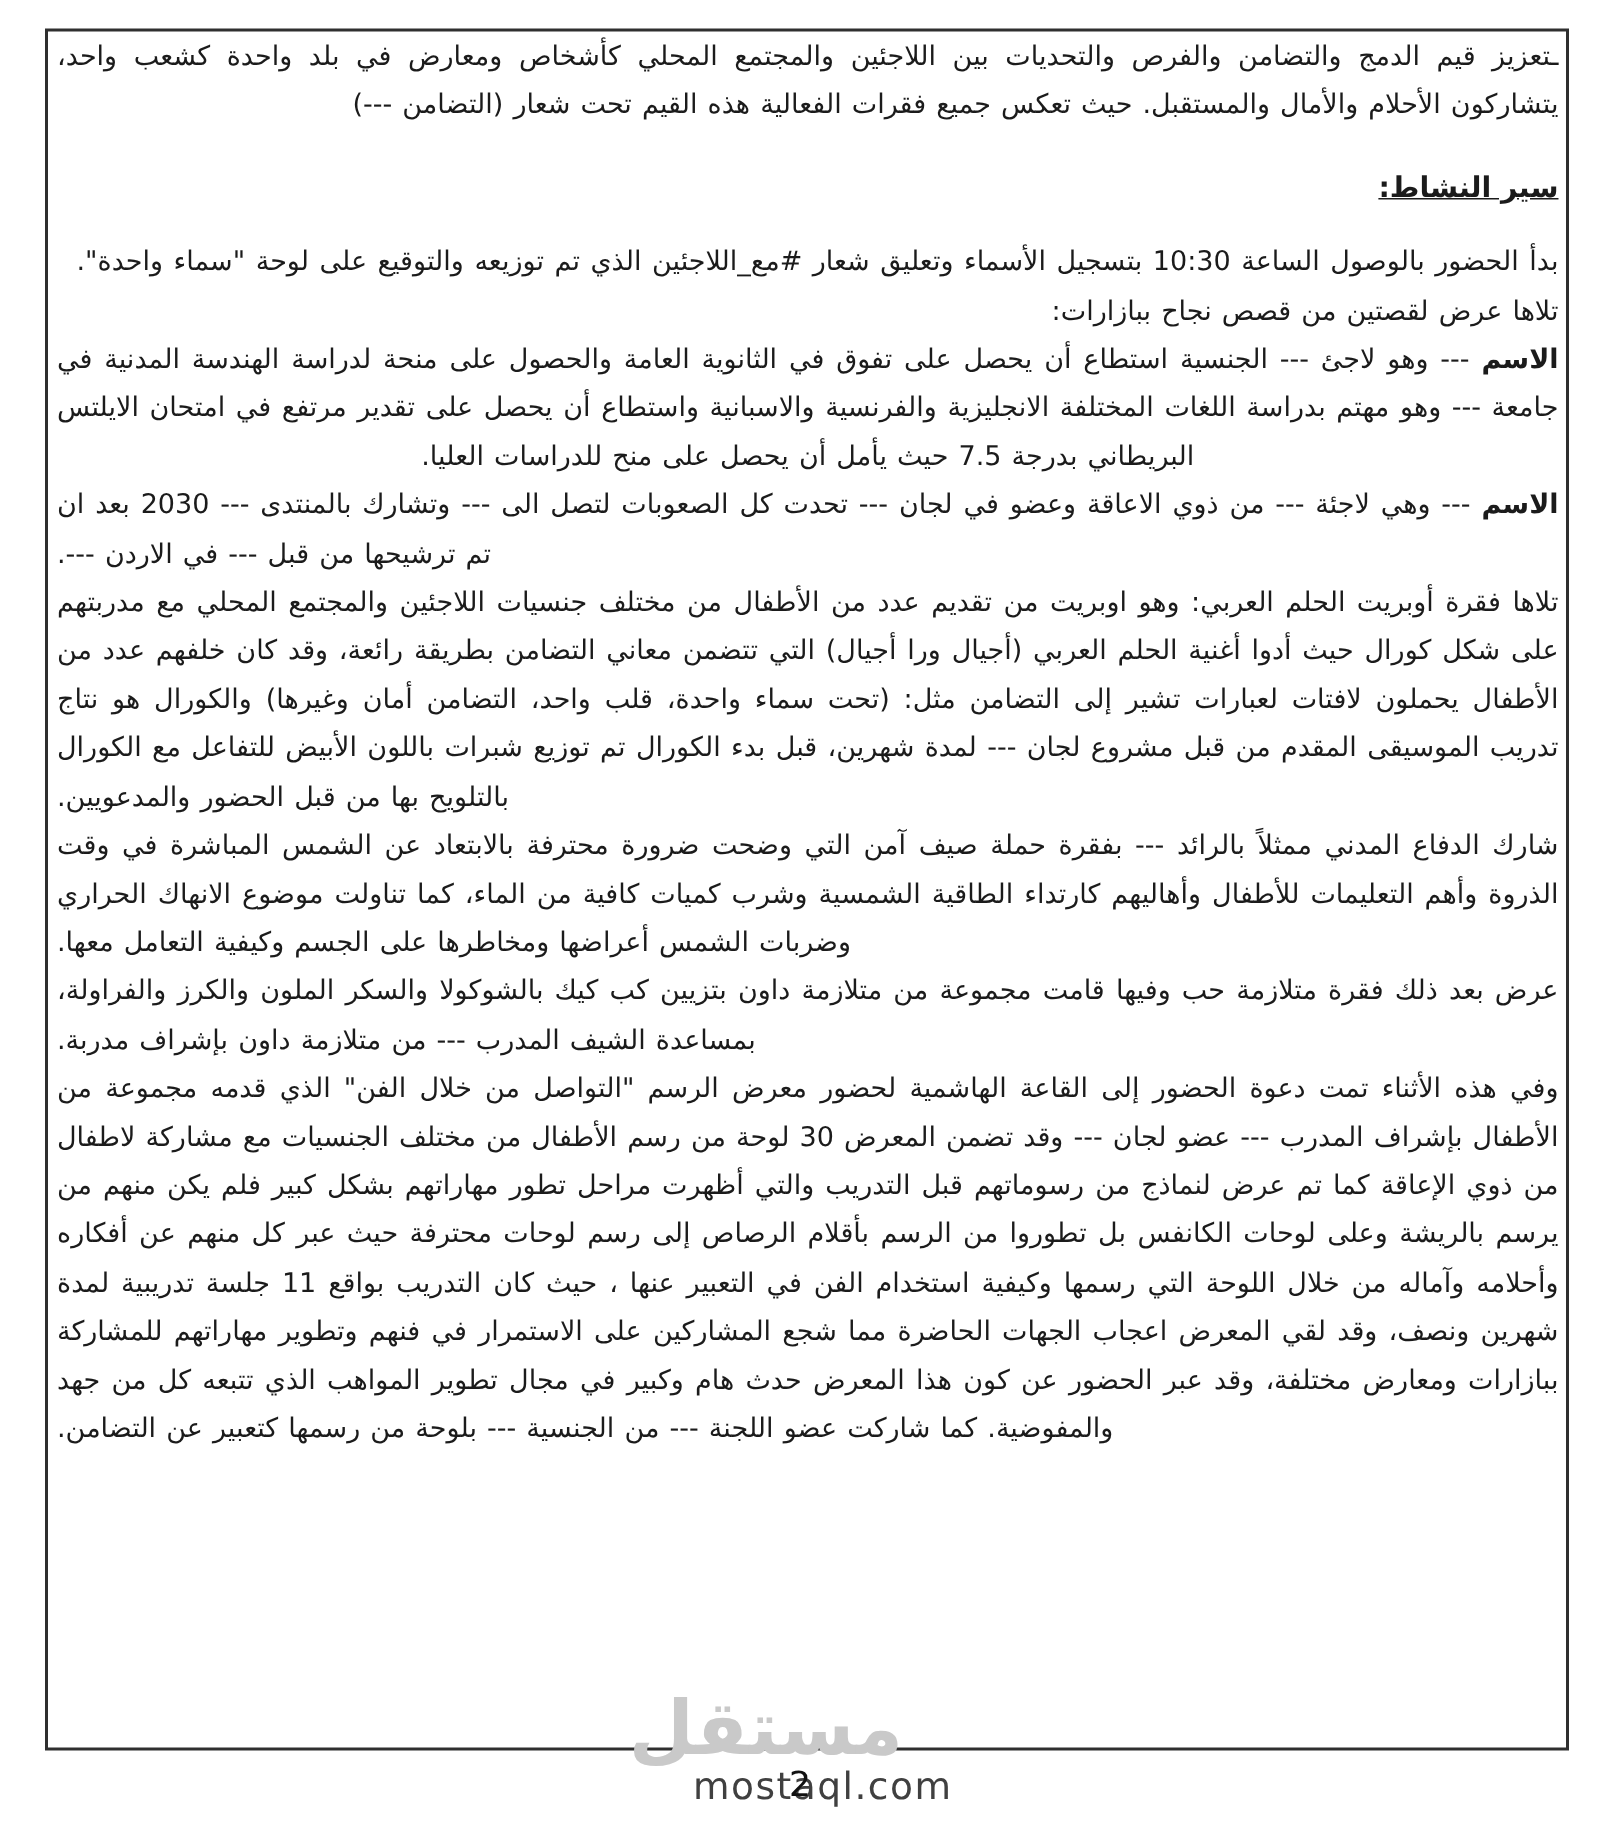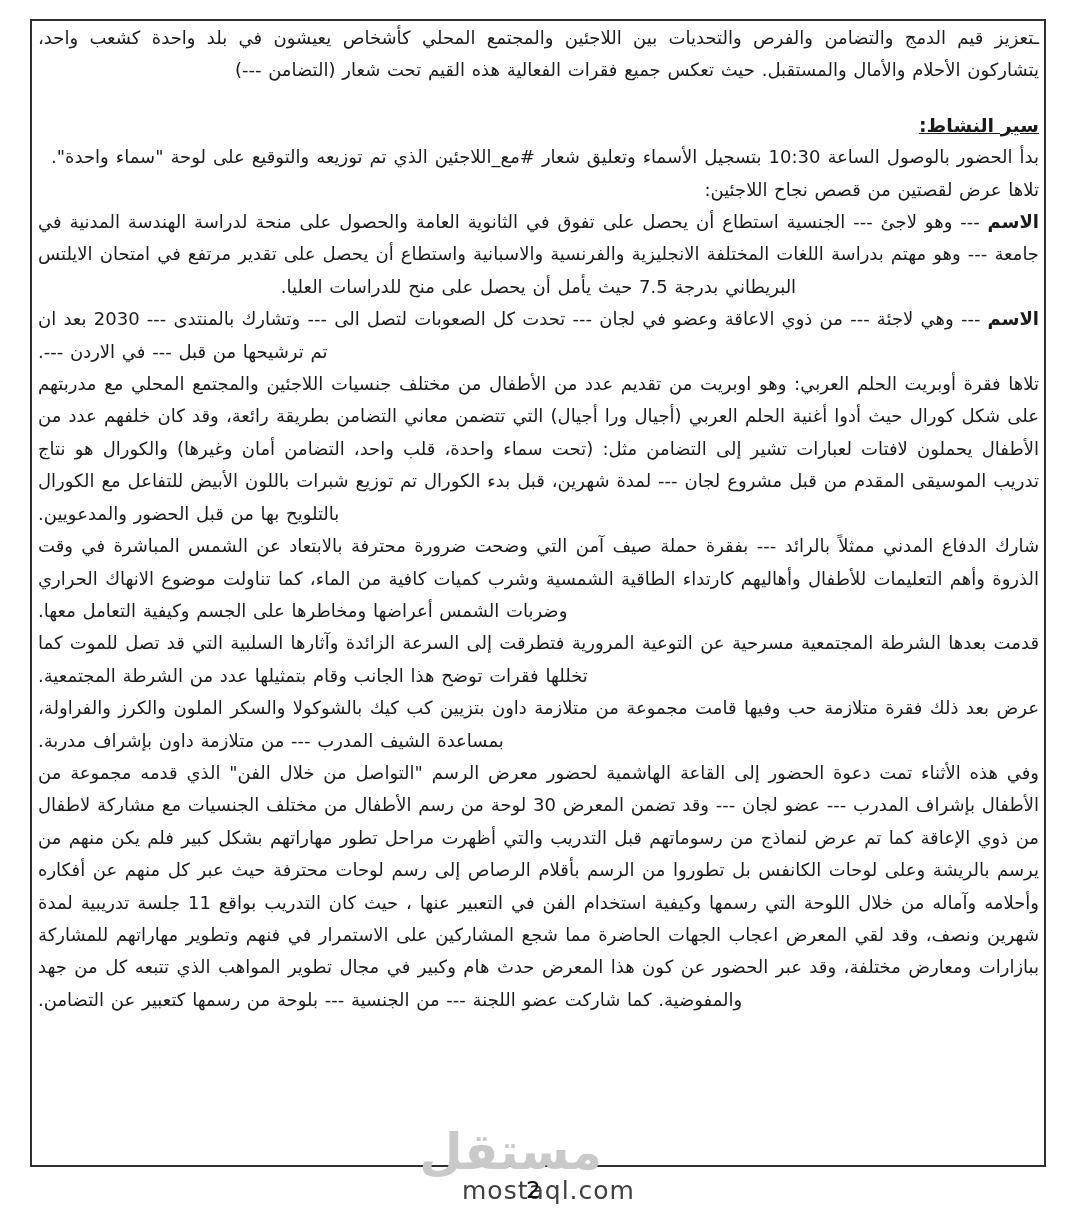--- a/index.html
+++ b/index.html
@@ -25,21 +25,21 @@
     direction:rtl;
     text-align:justify;
     font-size:18px;
     line-height:32.4px;
     word-spacing:1px;
   }
   .last-left{text-align-last:left;}
   .last-center{text-align-last:center;}
   .last-justify{text-align-last:justify;margin-left:13px;}
   .heading{
-    margin:22px 0 0 0;
+    margin:22px 0 18px 0;
     direction:rtl;
     text-align:right;
     font-size:19px;
     line-height:32.4px;
     font-weight:bold;
   }
   .heading .hl{text-decoration:underline;}
   .story-label{font-weight:bold;}
   .watermark{
     position:absolute;
@@ -69,40 +69,39 @@
     font-family:"DejaVu Sans", sans-serif;
   }
 </style>
 </head>
 <body>
 
 <div class="page">
 
   <div class="doc-box">
 
-    <p class="para">ـتعزيز قيم الدمج والتضامن والفرص والتحديات بين اللاجئين والمجتمع المحلي كأشخاص يعيشون في بلد واحدة كشعب واحد، يتشاركون الأحلام والأمال والمستقبل. حيث تعكس جميع فقرات الفعالية هذه القيم تحت شعار (التضامن ---)</p>
+    <p class="para">ـتعزيز قيم الدمج والتضامن والفرص والتحديات بين اللاجئين والمجتمع المحلي كأشخاص ومعارض في بلد واحدة كشعب واحد، يتشاركون الأحلام والأمال والمستقبل. حيث تعكس جميع فقرات الفعالية هذه القيم تحت شعار (التضامن ---)</p>
 
     <h2 class="heading"><span class="hl">سير النشاط:</span></h2>
 
     <p class="para last-justify">بدأ الحضور بالوصول الساعة 10:30 بتسجيل الأسماء وتعليق شعار #مع_اللاجئين الذي تم توزيعه والتوقيع على لوحة "سماء واحدة".</p>
 
 
 
 
-    <p class="para">تلاها عرض لقصتين من قصص نجاح اللاجئين:</p>
+    <p class="para">تلاها عرض لقصتين من قصص نجاح ببازارات:</p>
 
     <p class="para last-center"><span class="story-label">الاسم</span><span> --- وهو لاجئ --- الجنسية استطاع أن يحصل على تفوق في الثانوية العامة والحصول على منحة لدراسة الهندسة المدنية في جامعة --- وهو مهتم بدراسة اللغات المختلفة الانجليزية والفرنسية والاسبانية واستطاع أن يحصل على تقدير مرتفع في امتحان الايلتس البريطاني بدرجة 7.5 حيث يأمل أن يحصل على منح للدراسات العليا.</span></p>
 
     <p class="para last-left"><span class="story-label">الاسم</span><span> --- وهي لاجئة --- من ذوي الاعاقة وعضو في لجان --- تحدت كل الصعوبات لتصل الى --- وتشارك بالمنتدى --- 2030 بعد ان تم ترشيحها من قبل --- في الاردن ---.</span></p>
 
     <p class="para last-left">تلاها فقرة أوبريت الحلم العربي: وهو اوبريت من تقديم عدد من الأطفال من مختلف جنسيات اللاجئين والمجتمع المحلي مع مدربتهم على شكل كورال حيث أدوا أغنية الحلم العربي (أجيال ورا أجيال) التي تتضمن معاني التضامن بطريقة رائعة، وقد كان خلفهم عدد من الأطفال يحملون لافتات لعبارات تشير إلى التضامن مثل: (تحت سماء واحدة، قلب واحد، التضامن أمان وغيرها) والكورال هو نتاج تدريب الموسيقى المقدم من قبل مشروع لجان --- لمدة شهرين، قبل بدء الكورال تم توزيع شبرات باللون الأبيض للتفاعل مع الكورال بالتلويح بها من قبل الحضور والمدعويين.</p>
 
     <p class="para last-left">شارك الدفاع المدني ممثلاً بالرائد --- بفقرة حملة صيف آمن التي وضحت ضرورة محترفة بالابتعاد عن الشمس المباشرة في وقت الذروة وأهم التعليمات للأطفال وأهاليهم كارتداء الطاقية الشمسية وشرب كميات كافية من الماء، كما تناولت موضوع الانهاك الحراري وضربات الشمس أعراضها ومخاطرها على الجسم وكيفية التعامل معها.</p>
 
-    <p class="para last-left">قدمت بعدها الشرطة المجتمعية مسرحية عن التوعية المرورية فتطرقت إلى السرعة الزائدة وآثارها السلبية التي قد تصل للموت كما تخللها فقرات توضح هذا الجانب وقام بتمثيلها عدد من الشرطة المجتمعية.</p>
 
     <p class="para last-left">عرض بعد ذلك فقرة متلازمة حب وفيها قامت مجموعة من متلازمة داون بتزيين كب كيك بالشوكولا والسكر الملون والكرز والفراولة، بمساعدة الشيف المدرب --- من متلازمة داون بإشراف مدربة.</p>
 
     <p class="para last-left">وفي هذه الأثناء تمت دعوة الحضور إلى القاعة الهاشمية لحضور معرض الرسم "التواصل من خلال الفن" الذي قدمه مجموعة من الأطفال بإشراف المدرب --- عضو لجان --- وقد تضمن المعرض 30 لوحة من رسم الأطفال من مختلف الجنسيات مع مشاركة لاطفال من ذوي الإعاقة كما تم عرض لنماذج من رسوماتهم قبل التدريب والتي أظهرت مراحل تطور مهاراتهم بشكل كبير فلم يكن منهم من يرسم بالريشة وعلى لوحات الكانفس بل تطوروا من الرسم بأقلام الرصاص إلى رسم لوحات محترفة حيث عبر كل منهم عن أفكاره وأحلامه وآماله من خلال اللوحة التي رسمها وكيفية استخدام الفن في التعبير عنها ، حيث كان التدريب بواقع 11 جلسة تدريبية لمدة شهرين ونصف، وقد لقي المعرض اعجاب الجهات الحاضرة مما شجع المشاركين على الاستمرار في فنهم وتطوير مهاراتهم للمشاركة ببازارات ومعارض مختلفة، وقد عبر الحضور عن كون هذا المعرض حدث هام وكبير في مجال تطوير المواهب الذي تتبعه كل من جهد والمفوضية.  كما شاركت عضو اللجنة --- من الجنسية --- بلوحة من رسمها كتعبير عن التضامن.</p>
 
   </div>
 
   <div class="watermark">
     <div class="wm-logo">مستقل</div>
     <div class="wm-domain">mostaql.com</div>

